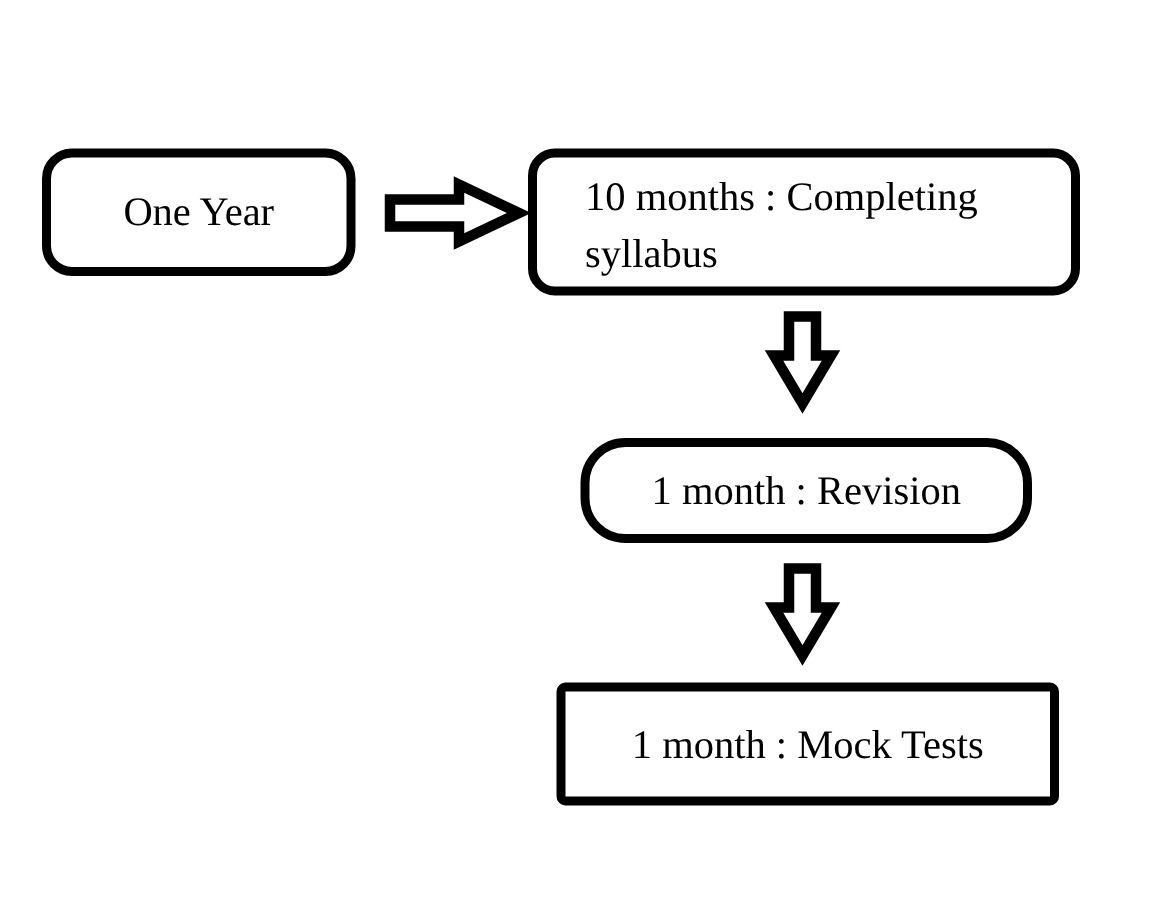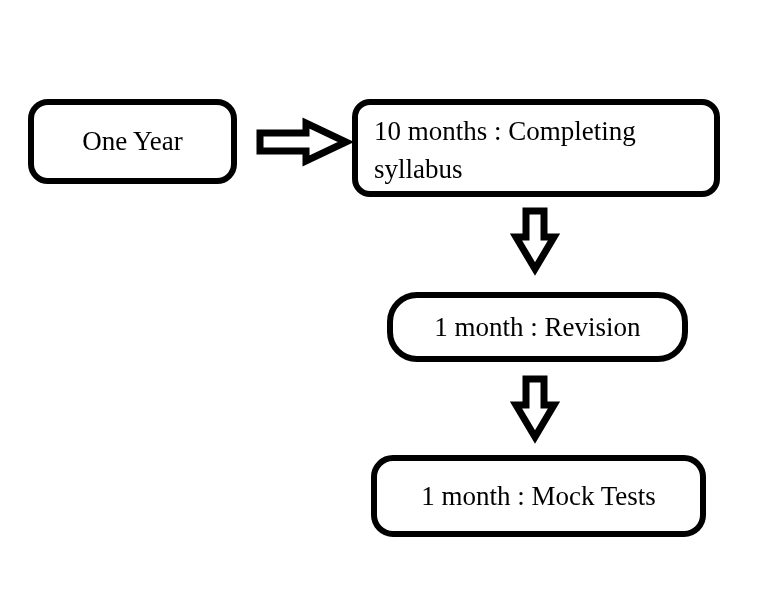--- a/index.html
+++ b/index.html
@@ -43,21 +43,21 @@
     justify-content: center;
     text-align: center;
   }
   
   #node-syllabus {
     left: 352px;
     top: 72px;
     width: 368px;
     height: 98px;
     border-radius: 18px;
-    padding: 0 12px 0 16px;
+    padding: 0 12px 0 32px;
     align-items: flex-start;
     text-align: left;
   }
   #node-syllabus .node-text {
     padding-top: 7px;
   }
   
   #node-revision {
     left: 387px;
     top: 265px;
@@ -66,21 +66,21 @@
     border-radius: 30px;
     justify-content: center;
     text-align: center;
   }
   
   #node-mock-tests {
     left: 371px;
     top: 428px;
     width: 335px;
     height: 82px;
-    border-radius: 22px;
+    border-radius: 6px;
     justify-content: center;
     text-align: center;
   }
   .arrow {
     position: absolute;
   }
   .arrow svg {
     display: block;
     overflow: visible;
   }

